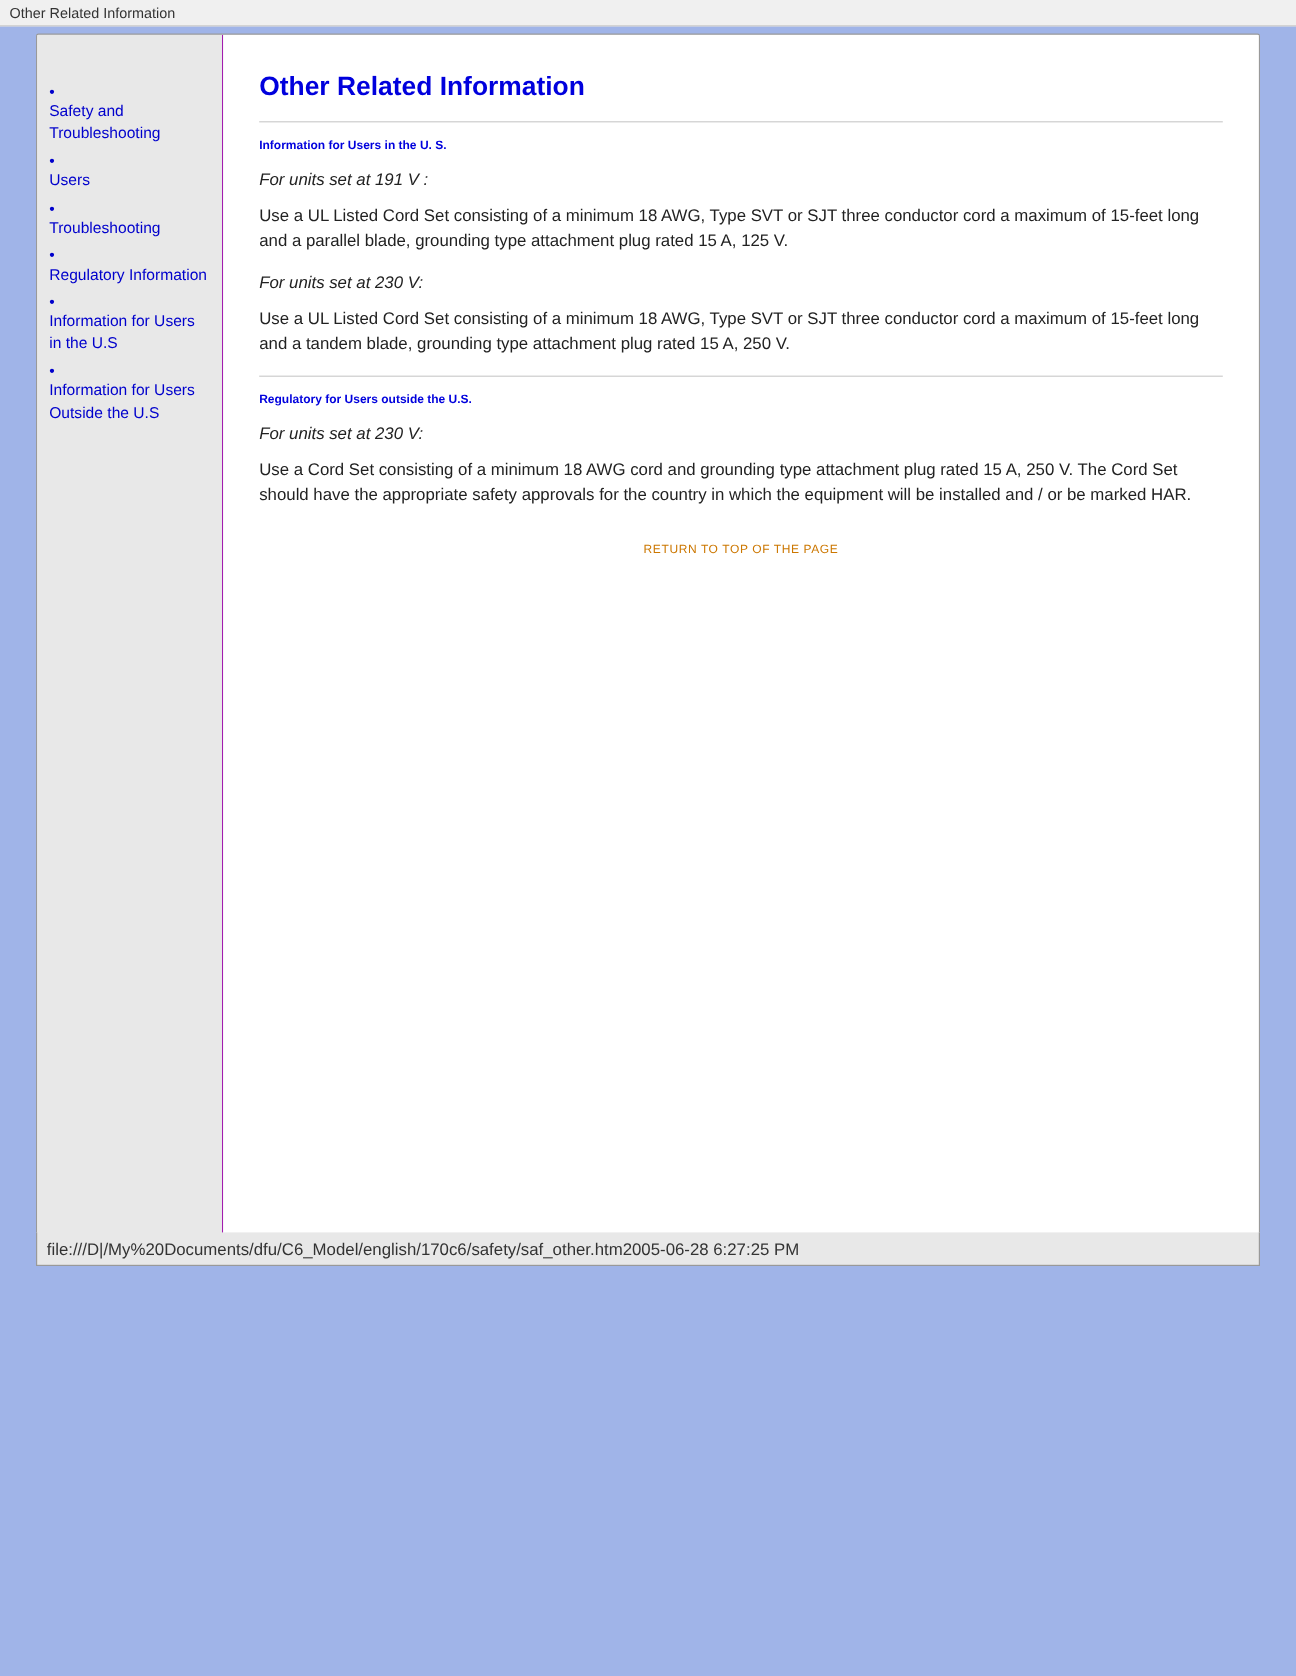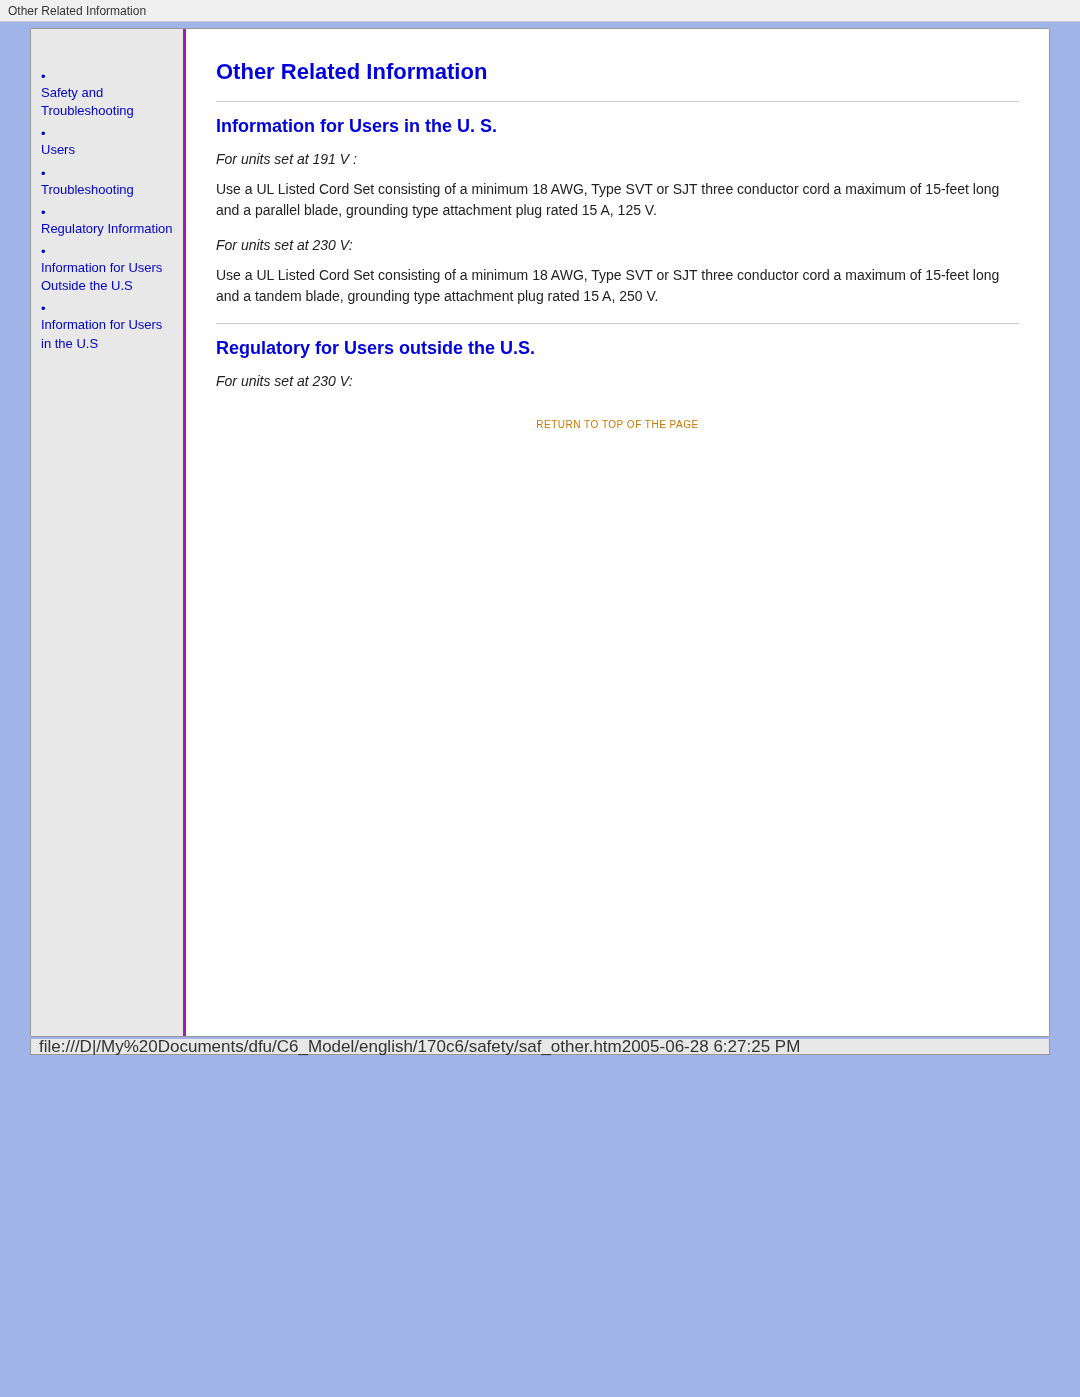--- a/index.html
+++ b/index.html
@@ -49,21 +49,21 @@
       height: 100%;
     }
 
     
     .sidebar {
       width: 155px;
       min-width: 155px;
       background-color: #e8e8e8;
       padding: 40px 10px 10px 10px;
       font-size: 13px;
-      border-right: 3px solid #a21caf;
+      border-right: 1px solid #a21caf;
     }
 
     .sidebar a {
       color: #0000cc;
       text-decoration: none;
       display: block;
       margin-bottom: 4px;
       line-height: 1.4;
     }
 
@@ -92,21 +92,21 @@
     }
 
     hr {
       border: none;
       border-top: 1px solid #ccc;
       margin: 14px 0;
     }
 
     .section-heading {
       color: #0000dd;
-      font-size: 18px;
+      font-size: 10px;
       font-weight: bold;
       margin-bottom: 14px;
     }
 
     .italic-text {
       font-style: italic;
       margin-bottom: 12px;
     }
 
     .body-text {
@@ -124,25 +124,25 @@
       letter-spacing: 0.5px;
       text-decoration: none;
     }
 
     
     .status-bar {
       position: absolute;
       bottom: 342px;
       left: 30px;
       right: 30px;
-      height: 16px;
+      height: 28px;
       background-color: #e8e8e8;
       border: 1px solid #999;
       border-top: none;
-      font-size: 17px;
+      font-size: 14px;
       color: #333;
       display: flex;
       align-items: center;
       padding: 0 8px;
     }
   </style>
 </head>
 <body>
 
 <div class="title-bar">
@@ -164,26 +164,26 @@
 
       <div class="nav-item">
         <a href="#">Troubleshooting</a>
       </div>
 
       <div class="nav-item">
         <a href="#">Regulatory Information</a>
       </div>
 
       <div class="nav-item">
+        <a href="#">Information for Users in the U.S</a>
+      </div>
+
+      <div class="nav-item">
         <a href="#">Information for Users Outside the U.S</a>
       </div>
-
-      <div class="nav-item">
-        <a href="#">Information for Users in the U.S</a>
-      </div>
     </nav>
 
     <main class="main-content">
 
       <h1 class="page-title">Other Related Information</h1>
 
       <hr>
 
       <h2 class="section-heading">Information for Users in the U. S.</h2>
 
@@ -194,20 +194,21 @@
       <p class="italic-text">For units set at 230 V:</p>
 
       <p class="body-text">Use a UL Listed Cord Set consisting of a minimum 18 AWG, Type SVT or SJT three conductor cord a maximum of 15-feet long and a tandem blade, grounding type attachment plug rated 15 A, 250 V.</p>
 
       <hr>
 
       <h2 class="section-heading">Regulatory for Users outside the U.S.</h2>
 
       <p class="italic-text">For units set at 230 V:</p>
 
+      <p class="body-text">Use a Cord Set consisting of a minimum 18 AWG cord and grounding type attachment plug rated 15 A, 250 V. The Cord Set should have the appropriate safety approvals for the country in which the equipment will be installed and / or be marked HAR.</p>
 
       <a class="return-link" href="#">RETURN TO TOP OF THE PAGE</a>
 
     </main>
   </div>
 </div>
 
 <div class="status-bar">
   <span>file:///D|/My%20Documents/dfu/C6_Model/english/170c6/safety/saf_other.htm2005-06-28 6:27:25 PM</span>
 </div>

